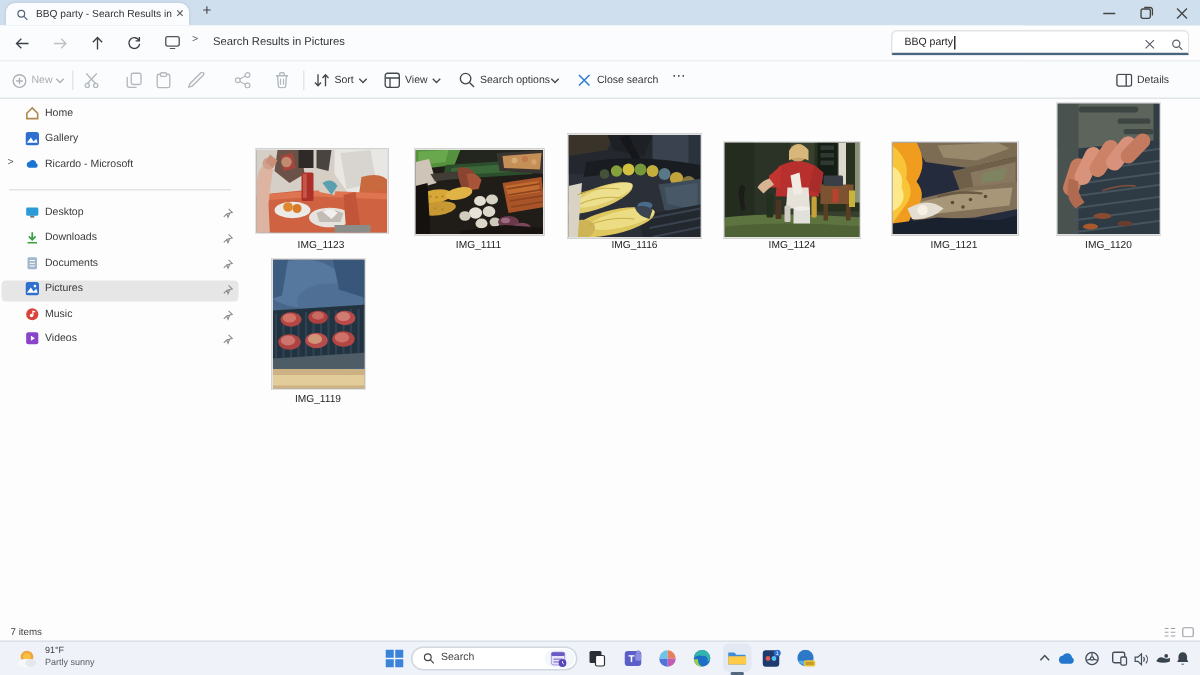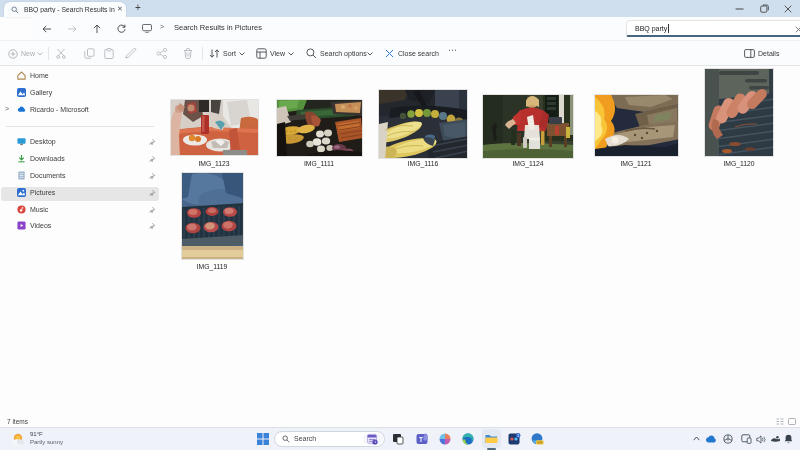--- a/index.html
+++ b/index.html
@@ -7,21 +7,21 @@
 body { font-family:"Liberation Sans", sans-serif; position:relative; background:#fdfdfd; }
 .abs { position:absolute; }
 
 #tabbar { left:0; top:0; width:800px; height:17px; background:#d0dfee; }
 #tab { left:4px; top:2px; width:122px; height:15px; background:#fafcfe; border-radius:6px 6px 0 0; box-shadow:0 0 2px rgba(120,140,160,0.35); }
 #tab .ticon { left:7px; top:4px; width:8px; height:8px; }
 #tab .ttext { left:20px; top:4px; font-size:6.8px; color:#333; white-space:nowrap; width:92px; overflow:hidden; }
 #tab .tx { left:113px; top:3px; font-size:7px; color:#555; }
 #plus { left:135px; top:2px; font-size:10px; color:#444; }
 
-#addr { left:0; top:17px; width:683px; height:23px; background:#fafcfd;margin-left:32px; }
+#addr { left:0; top:17px; width:683px; height:23px; background:#fafcfd; }
 #crumbtext { left:142px; top:6px; font-size:7.5px; color:#333; }
 #searchbox { left:594px; top:3px; width:199px; height:17px; background:#fff; border:1px solid #e3e3e3; border-bottom:2px solid #47657f; border-radius:4px 4px 2px 2px; }
 #searchbox .q { left:8px; top:4px; font-size:7px; color:#222; }
 
 #cmd { left:0; top:40px; width:800px; height:26px; background:#fbfcfd; border-bottom:1px solid #e2e5e8; border-top:1px solid #eef1f4; }
 .di { top:7px; color:#3c4147; font-size:9px; }
 .ct { top:8.5px; color:#a8adb3; font-size:7px; }
 .dt { top:8.5px; color:#33383d; font-size:7px; }
 .vsep { top:6px; width:1px; height:13px; background:#e3e6e9; }
 

